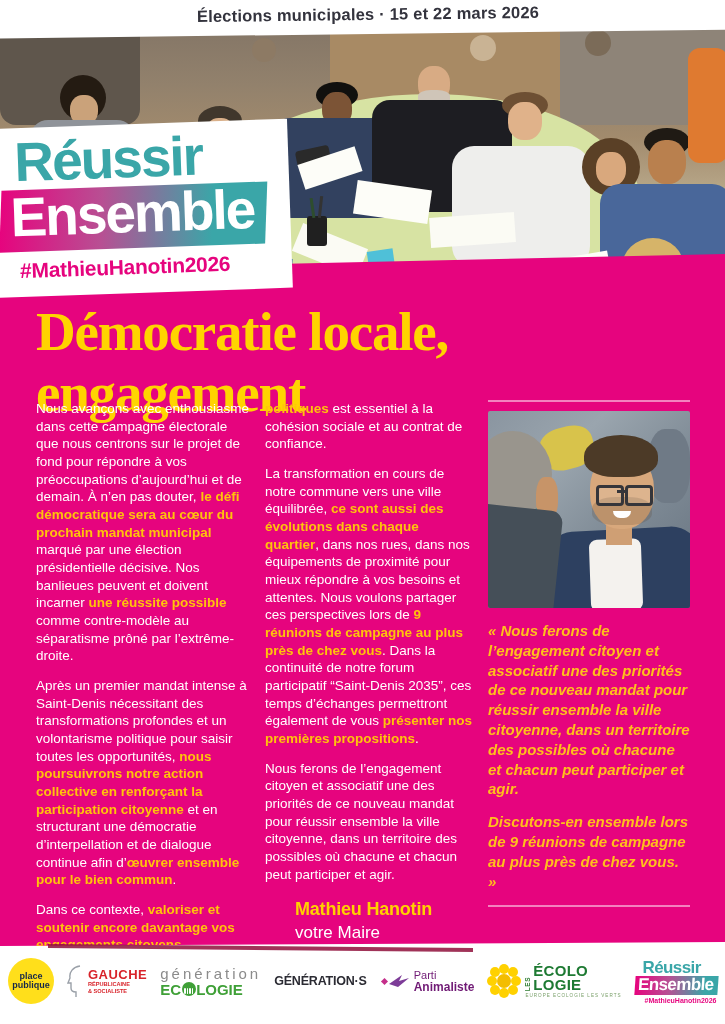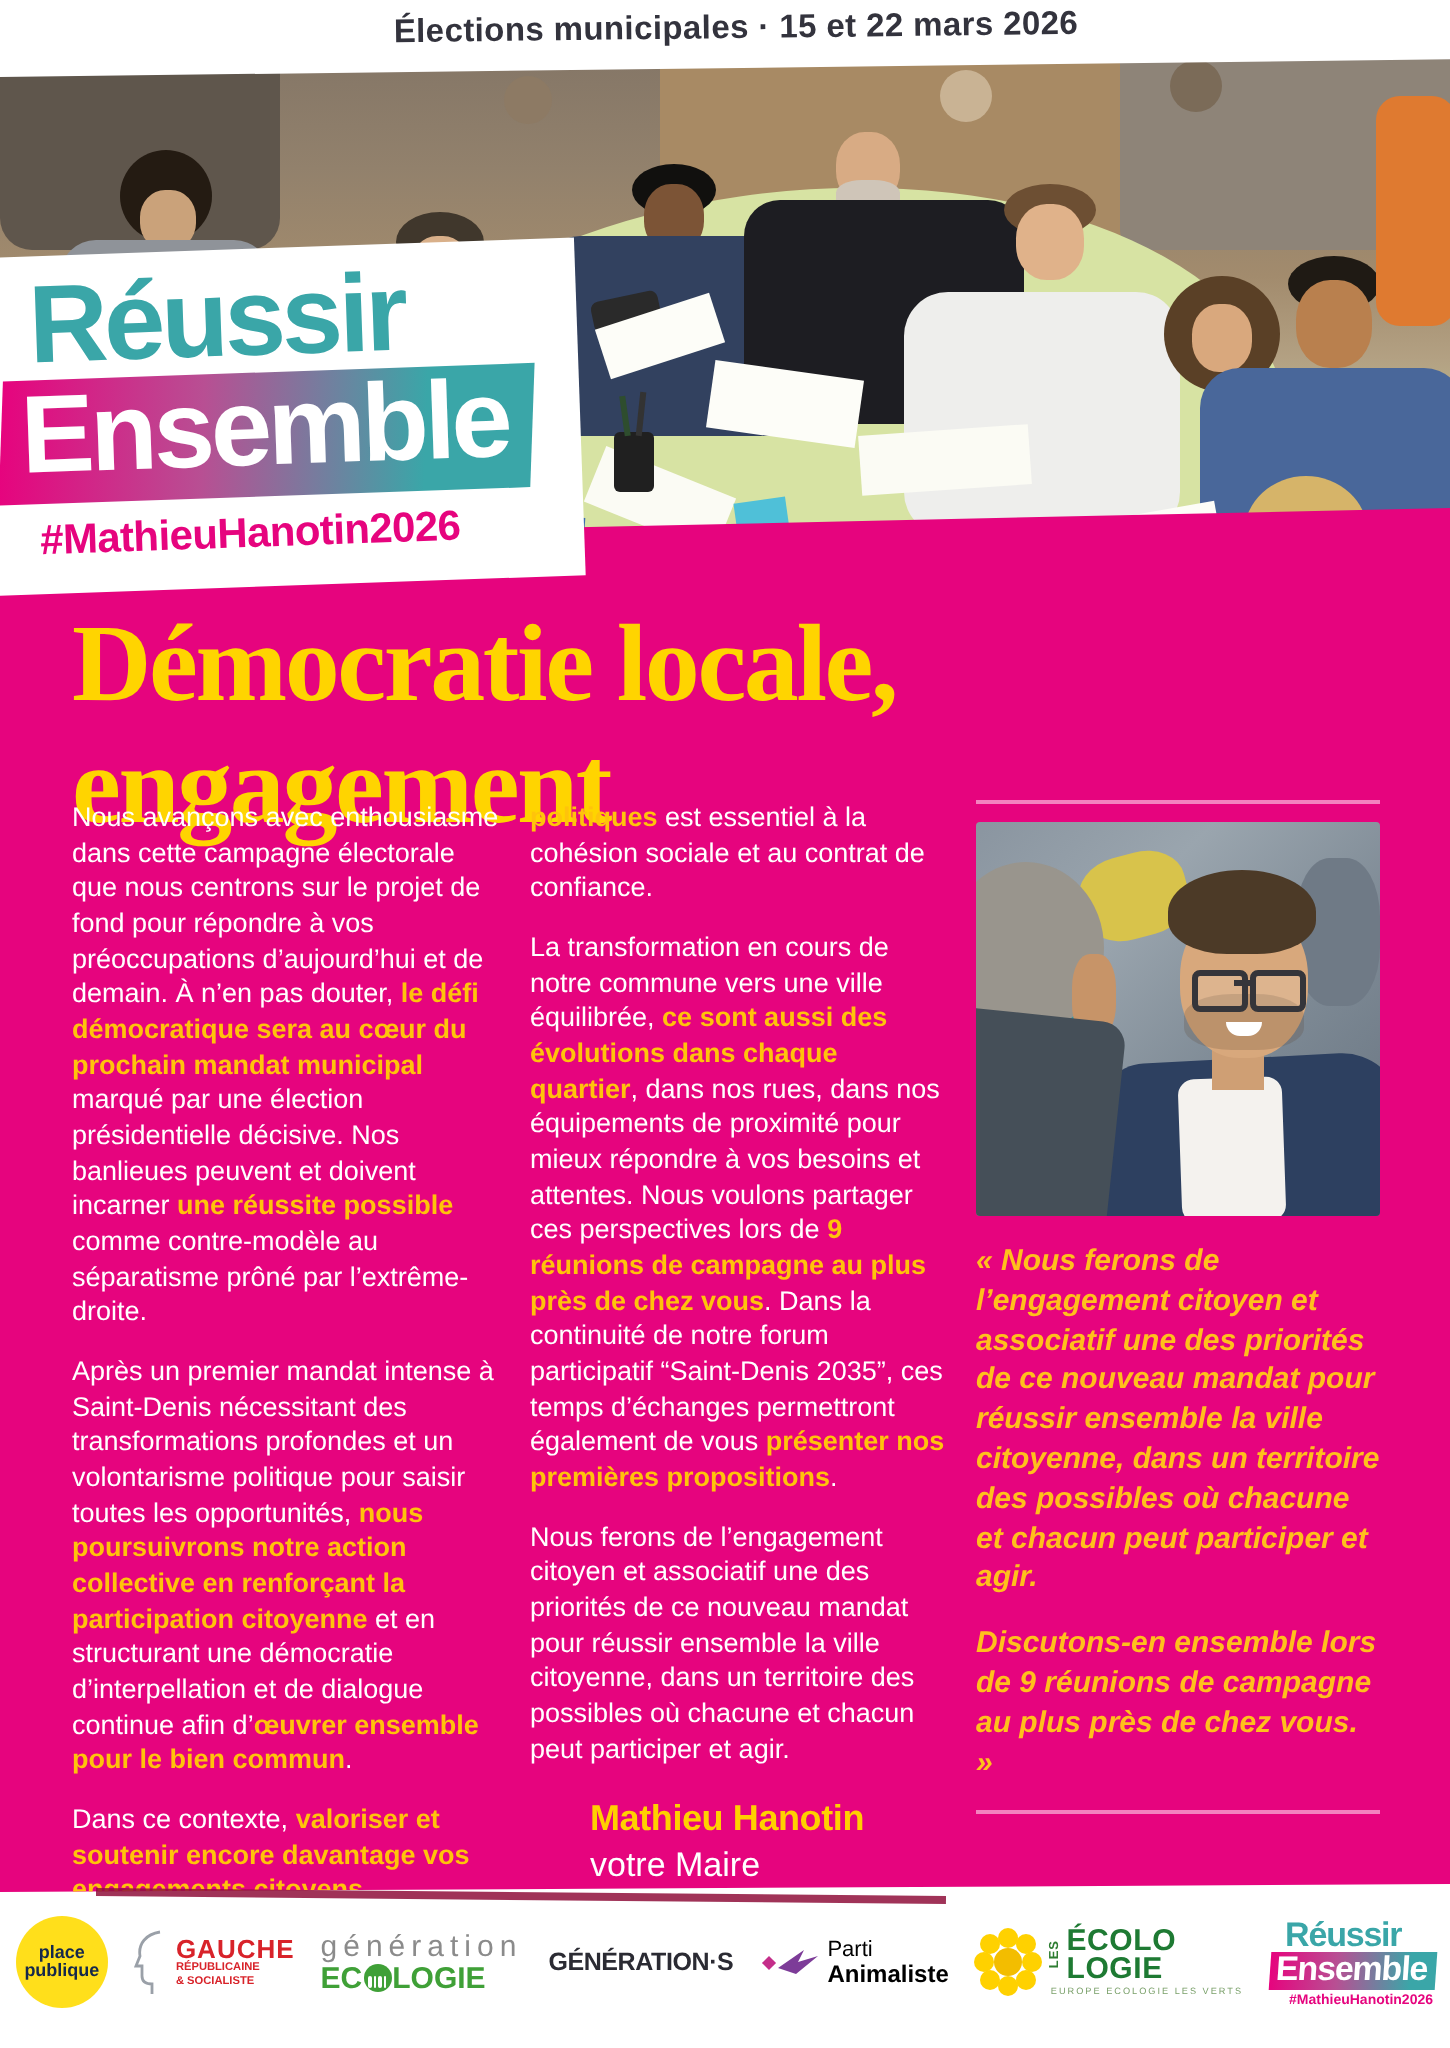--- a/index.html
+++ b/index.html
@@ -54,24 +54,24 @@
   .grs-txt{line-height:1;color:#d8232a;}
   .grs-txt .b1{font-size:13px;font-weight:800;letter-spacing:.5px;}
   .grs-txt .b2{font-size:5.6px;font-weight:700;margin-top:1px;}
   .ge{line-height:1;}
   .ge .g1{color:#8b8b8b;font-size:15px;letter-spacing:3px;}
   .ge .g2{color:#3fa037;font-size:15px;font-weight:800;display:flex;align-items:center;margin-top:1px;}
   .hand-o{width:14px;height:14px;border-radius:50%;background:#3fa037;display:inline-flex;align-items:flex-end;
      justify-content:center;gap:1px;padding-bottom:2px;box-sizing:border-box;margin:0 .5px;}
   .hand-o i{display:block;width:1.6px;height:6px;background:#fff;border-radius:1px;}
   .gens{color:#2b2b33;font-size:12.5px;font-weight:800;letter-spacing:-.2px;}
-  .anim{line-height:1;color:#000000;}
+  .anim{line-height:1;color:#701a75;}
   .anim .a1{font-size:11px;}
   .anim .a2{font-size:12px;font-weight:800;}
-  .eco{line-height:.9;display:flex;align-items:center;gap:2px;}
+  .eco{line-height:.9;display:flex;align-items:flex-end;gap:2px;}
   .eco .vert{writing-mode:vertical-rl;transform:rotate(180deg);color:#2e7d32;font-size:6.5px;font-weight:800;letter-spacing:.5px;}
   .eco .big{color:#1e7a33;font-size:15px;font-weight:800;letter-spacing:.3px;}
   .eco-sub{color:#7aa06a;font-size:4.6px;letter-spacing:1px;margin-top:2px;}
   .ps-txt{line-height:.95;color:#e8375e;font-size:16px;font-weight:800;}
   .mini{line-height:1;}
   .mini .m1{color:#3aa6a8;font-size:17px;font-weight:800;letter-spacing:-.6px;padding-left:8px;}
   .mini .m2{display:inline-block;background:linear-gradient(90deg,#e6047e,#b84f93 40%,#3aa6a8 85%);
      color:#fff;font-size:17px;font-weight:800;letter-spacing:-.6px;padding:0 4px 2px 3px;transform:skewX(-4deg);}
   .mini .m3{color:#e6047e;font-size:7px;font-weight:700;padding-left:10px;margin-top:2px;}
 </style>

